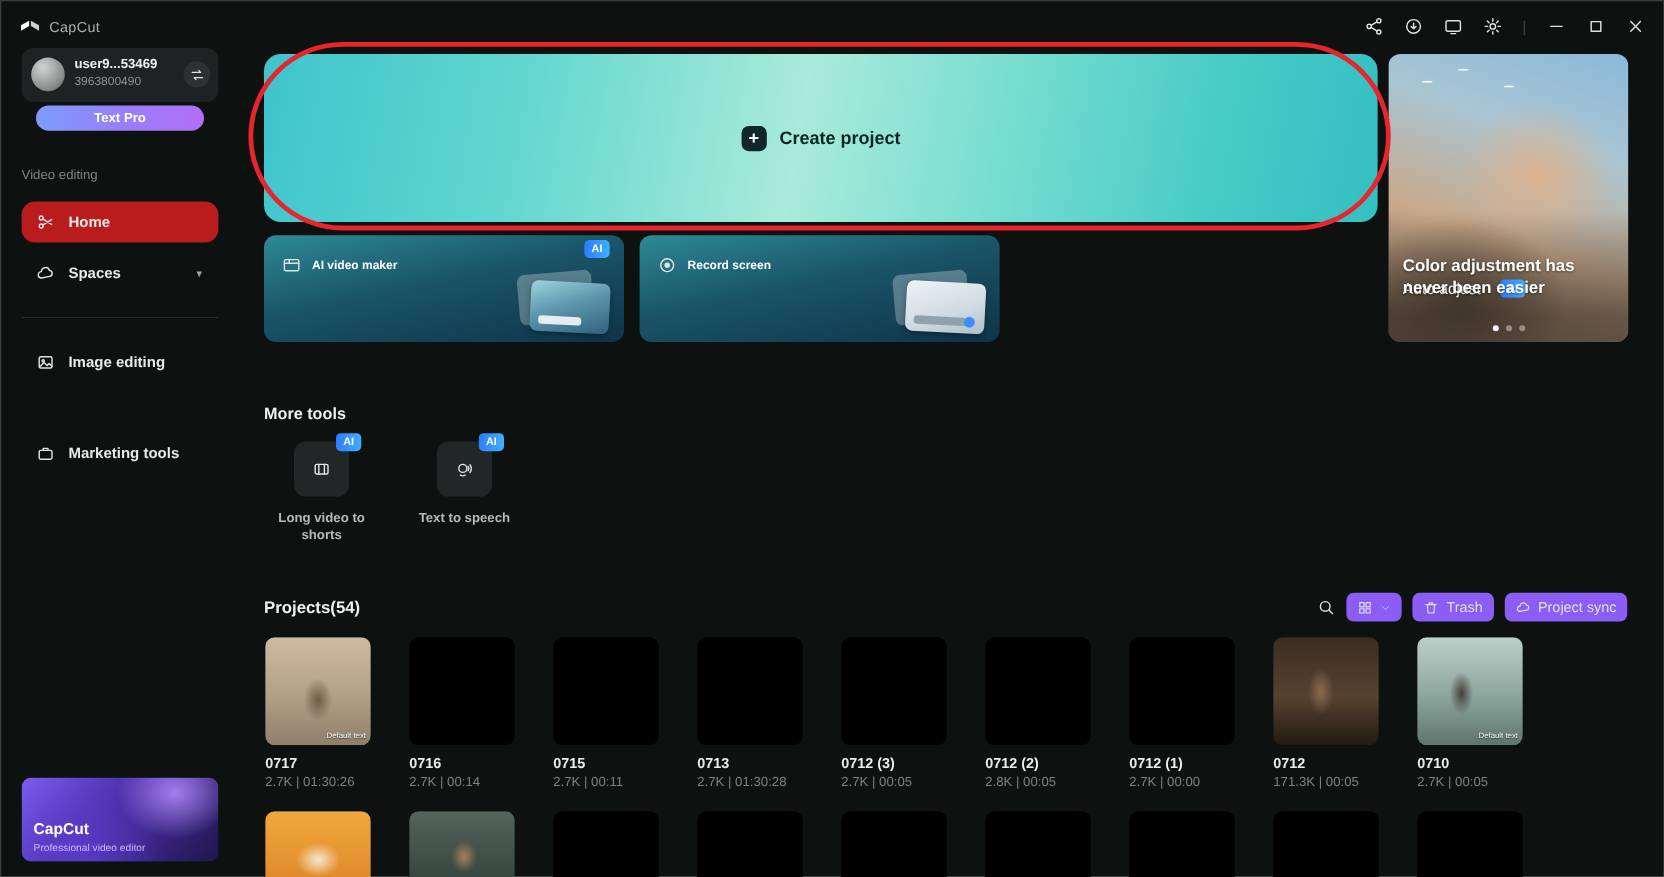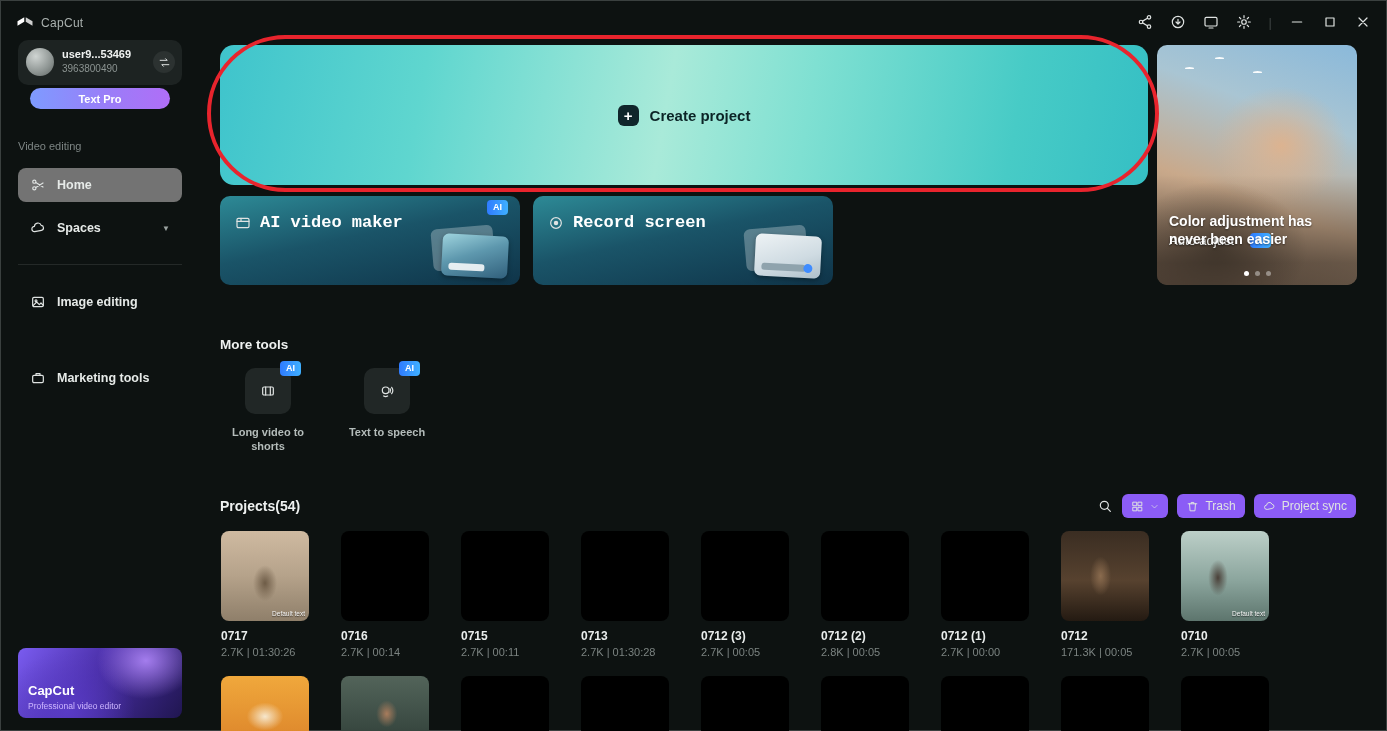--- a/index.html
+++ b/index.html
@@ -28,21 +28,21 @@
     background: radial-gradient(circle at 35% 30%, #cfd4d2 0%, #8d9492 60%, #5c6361 100%); }
   .profile-name { position:absolute; left:44px; top:8px; font-size:11px; font-weight:bold; color:#f0f2f1; }
   .profile-id { position:absolute; left:44px; top:23px; font-size:10px; color:#8b9391; }
   .swap-btn { position:absolute; right:7px; top:11px; width:22px; height:22px; border-radius:50%; background:#2c3231; display:flex; align-items:center; justify-content:center; }
   .join-pro { left:30px; top:88px; width:140px; height:21px; border-radius:11px;
     background: linear-gradient(90deg,#7e9bff 0%, #9a7df8 55%, #b06ef7 100%);
     display:flex; align-items:center; justify-content:center;
     font-size:11px; font-weight:bold; color:#fff; cursor:pointer; }
   .side-section-label { left:18px; top:140px; font-size:11px; color:#7d8584; }
   .nav-item { left:18px; width:164px; height:34px; border-radius:8px; display:flex; align-items:center; gap:11px; padding:0 12px; font-size:12.5px; font-weight:bold; color:#e6eae8; cursor:pointer; }
-  .nav-item.active { background:#737373; }
+  .nav-item.active { background:#b91c1c;border-radius:11px; }
   .nav-chevron { margin-left:auto; font-size:8px; color:#9aa2a0; }
   .side-divider { left:18px; top:264px; width:164px; height:1px; background:#242928; }
   .side-promo { left:18px; top:648px; width:164px; height:70px; border-radius:8px; overflow:hidden;
     background:
       radial-gradient(70px 55px at 78% 18%, rgba(182,140,255,.85) 0%, rgba(182,140,255,0) 70%),
       radial-gradient(90px 80px at 30% 90%, rgba(90,60,200,.9) 0%, rgba(90,60,200,0) 75%),
       linear-gradient(125deg,#7a5cf0 0%, #4a2fa8 45%, #201650 100%); }
   .side-promo-title { position:absolute; left:10px; bottom:20px; font-size:13px; font-weight:bold; color:#fff; }
   .side-promo-sub { position:absolute; left:10px; bottom:7px; font-size:8.5px; color:#cdb6ff; }
 
@@ -51,21 +51,21 @@
     background: linear-gradient(100deg,#3fc4cc 0%, #5fd6cf 22%, #a9ead9 48%, #7fe0d2 63%, #47cbc6 85%, #35bfc4 100%);
     display:flex; align-items:center; justify-content:center; gap:11px; }
   .banner-plus { width:21px; height:21px; border-radius:6px; background:#10262b; color:#fff; font-size:15px; font-weight:bold; display:flex; align-items:center; justify-content:center; line-height:1; }
   .banner-label { font-size:15px; font-weight:bold; color:#0b2426; }
   .annotation-ellipse { left:207px; top:35px; width:952px; height:157px; border:4px solid #e8242d; border-radius:90px; pointer-events:none; z-index:20; }
 
   
   .feature-card { top:196px; width:300px; height:89px; border-radius:10px; overflow:hidden; cursor:pointer;
     background: linear-gradient(168deg,#2d8a96 0%, #1a5468 45%, #0f3449 100%); }
   .feature-head { position:absolute; left:15px; top:17px; display:flex; align-items:center; gap:9px; }
-  .feature-label { font-size:17px; font-weight:bold; color:#fff;font-family:Liberation Mono, monospace; }
+  .feature-label { font-size:10px; font-weight:bold; color:#fff; }
   .ai-badge { background:linear-gradient(90deg,#2f7bff,#3fb0ff); color:#fff; font-size:9px; font-weight:bold; padding:1.5px 6px; border-radius:4px; line-height:1.3; display:inline-block; }
   .card-badge { position:absolute; top:4px; right:12px; }
   .stack { position:absolute; right:12px; bottom:6px; width:84px; height:52px; }
   .stack .back { position:absolute; right:14px; top:0; width:62px; height:42px; background:rgba(255,255,255,.28); border-radius:6px; transform:rotate(-5deg); }
   .stack .front { position:absolute; right:0; top:8px; width:66px; height:42px; border-radius:6px; transform:rotate(3deg);
     background: linear-gradient(160deg,#9fd4de 0%, #5e98ae 45%, #31607c 100%); box-shadow:0 2px 5px rgba(0,0,0,.35); }
   .stack .front .bar { position:absolute; left:7px; bottom:6px; width:36px; height:7px; background:rgba(255,255,255,.85); border-radius:3px; }
   .stack.light .front { background: linear-gradient(160deg,#eef3f5 0%, #cfdbe2 60%, #aebfc9 100%); }
   .stack.light .front .bar { background:#8fa3ad; width:44px; }
   .stack.light .front .dot { position:absolute; right:8px; bottom:5px; width:9px; height:9px; border-radius:50%; background:#3f8cff; }

